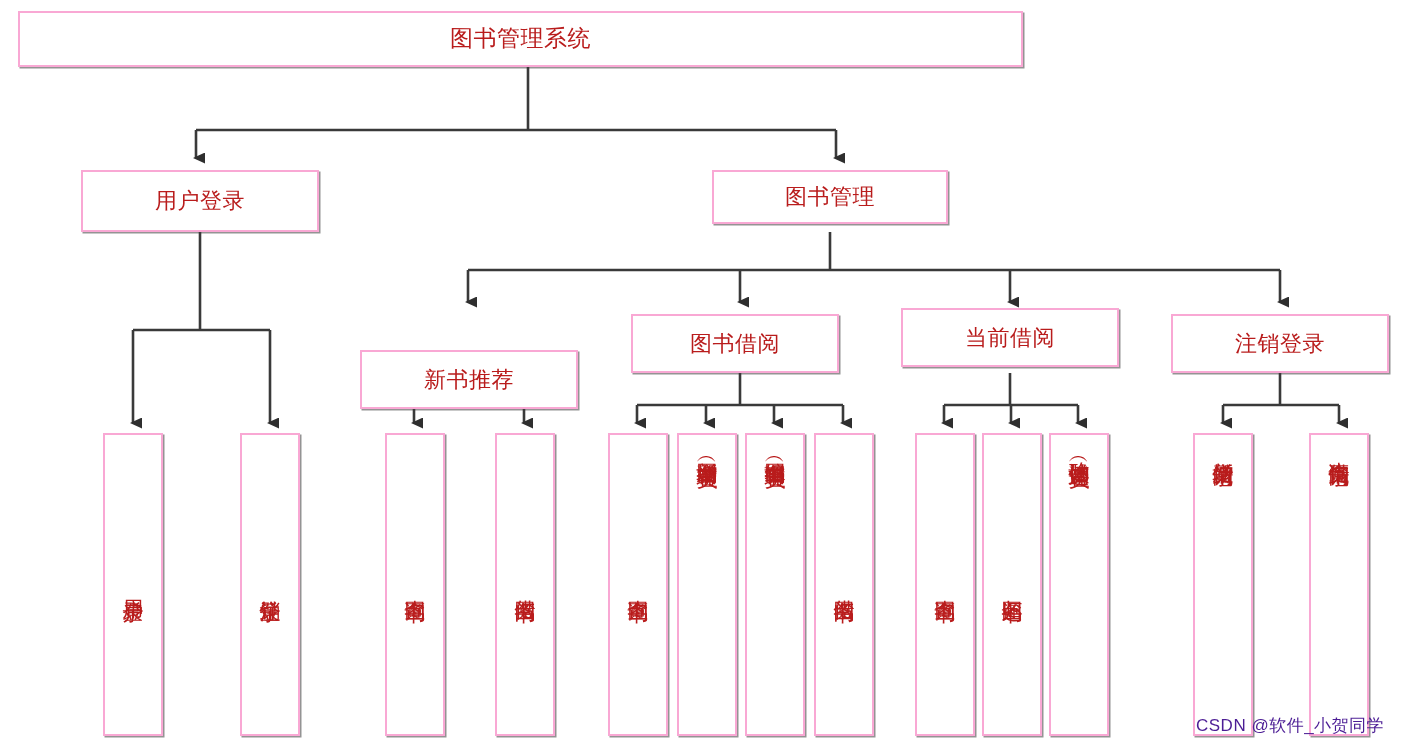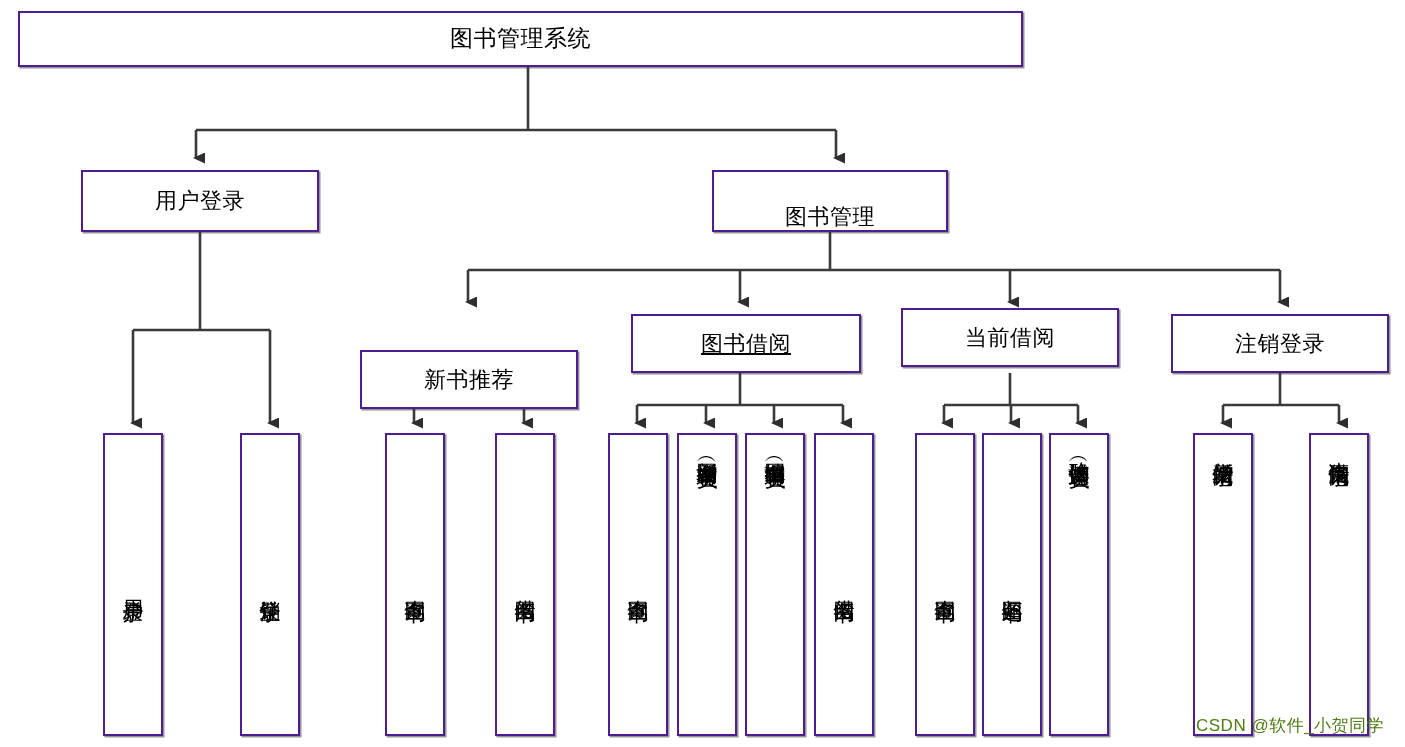--- a/index.html
+++ b/index.html
@@ -21,26 +21,26 @@
     position: absolute;
     left: 0;
     top: 0;
     width: 1405px;
     height: 747px;
     pointer-events: none;
   }
   .node {
     position: absolute;
     box-sizing: border-box;
-    border: 2px solid #4c1d95;
+    border: 2px solid #f9a8d4;
     background: #ffffff;
     display: flex;
     align-items: center;
     justify-content: center;
-    color: #000000;
+    color: #b91c1c;
     box-shadow: 1.5px 1.5px 0 rgba(60,60,60,0.55);
   }
   .node .label {
     display: block;
     text-align: center;
     line-height: 1.18;
     letter-spacing: 0.5px;
   }
   .node.h .label {
     font-size: 22px;
@@ -63,21 +63,21 @@
   }
   .node.v.short {
     align-items: center;
     padding-top: 0;
   }
   #watermark {
     position: absolute;
     left: 1196px;
     top: 714px;
     font-size: 17px;
-    color: #4d7c0f;
+    color: #4c1d95;
     white-space: nowrap;
     letter-spacing: 0.5px;
   }
 </style>
 </head>
 <body>
 
 <div id="canvas">
 
   <svg class="wires" viewBox="0 0 1405 747" xmlns="http://www.w3.org/2000/svg">
@@ -130,28 +130,28 @@
     </g>
   </svg>
 
   <div class="node h root" style="left:18px; top:11px; width:1005px; height:56px;">
     <span class="label">图书管理系统</span>
   </div>
 
   <div class="node h" style="left:81px; top:170px; width:238px; height:62px;">
     <span class="label">用户登录</span>
   </div>
-  <div class="node h" style="left:712px; top:170px; width:236px; height:62px;align-items:flex-end;">
+  <div class="node h" style="left:712px; top:170px; width:236px; height:54px;">
     <span class="label">图书管理</span>
   </div>
 
   <div class="node h" style="left:360px; top:314px; width:218px; height:59px;margin-top:36px;">
     <span class="label">新书推荐</span>
   </div>
-  <div class="node h" style="left:631px; top:314px; width:230px; height:59px;text-decoration:underline;">
+  <div class="node h" style="left:631px; top:314px; width:208px; height:59px;">
     <span class="label">图书借阅</span>
   </div>
   <div class="node h" style="left:901px; top:308px; width:218px; height:59px;">
     <span class="label">当前借阅</span>
   </div>
   <div class="node h" style="left:1171px; top:314px; width:218px; height:59px;">
     <span class="label">注销登录</span>
   </div>
 
   <div class="node v short" style="left:103px; top:433px; width:60px; height:303px;">

